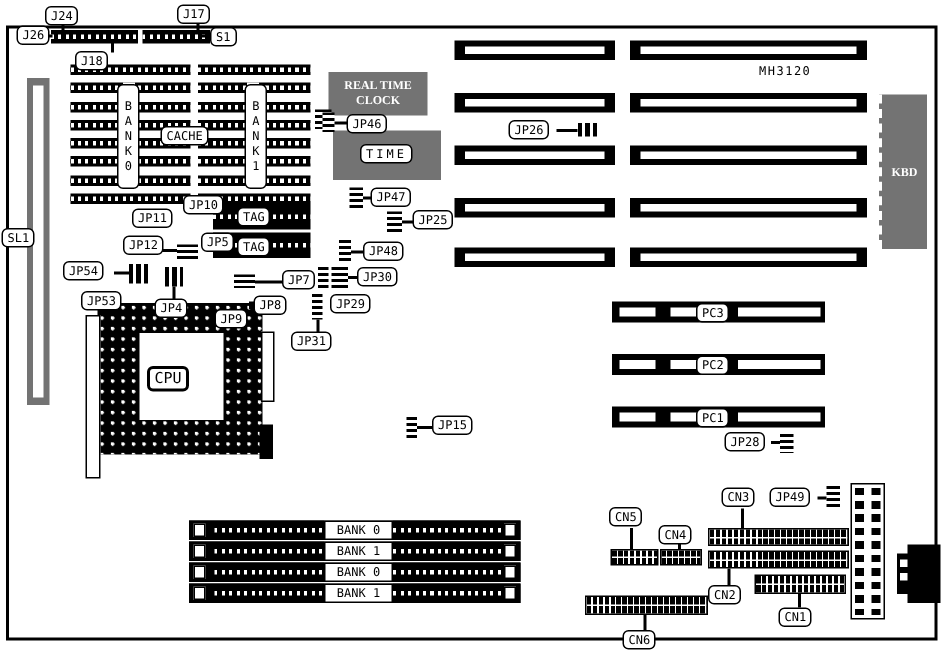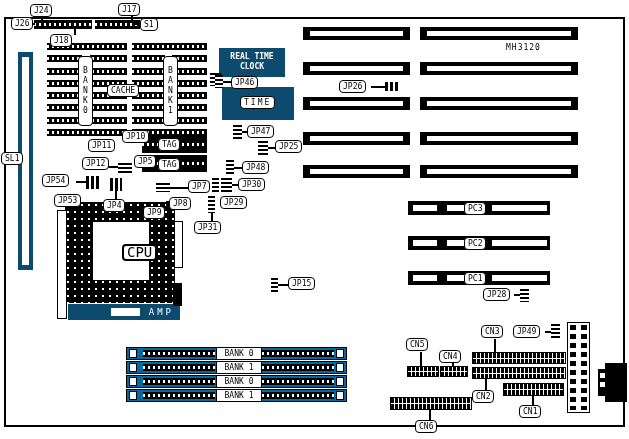--- a/index.html
+++ b/index.html
@@ -8,21 +8,21 @@
   
   .board{position:absolute;left:4px;top:17px;width:617px;height:406px;border:2px solid #000;background:#fff;}
   
   .lbl{position:absolute;background:#fff;border:1px solid #000;border-radius:4px;
        font-size:8px;line-height:11px;height:11px;padding:0 3px;white-space:nowrap;z-index:6;}
   .vlbl{position:absolute;background:#fff;border:1px solid #000;border-radius:4px;
         font-size:8px;writing-mode:vertical-rl;text-orientation:upright;
         padding:3px 1px;letter-spacing:1px;text-align:center;z-index:6;line-height:11px;}
   .plain{position:absolute;font-size:8px;letter-spacing:1px;z-index:4;background:none;border:none;}
   
-  .bbox{position:absolute;background:#0c4a6e;color:#fff;z-index:2;}
+  .bbox{position:absolute;background:#737373;color:#fff;z-index:2;font-family:Liberation Serif, serif;}
   
   .xslot{position:absolute;background:#000;z-index:2;}
   .xslot::before{content:"";position:absolute;left:7px;right:7px;top:4px;bottom:4px;background:#fff;}
   
   .chipbar{position:absolute;z-index:2;background:
      repeating-linear-gradient(90deg,#fff 0 2px,#000 2px 5px) 0 50%/100% 3px no-repeat,#000;}
   .chiprow{height:7px;background:
      repeating-linear-gradient(90deg,#fff 0 2px,#000 2px 5px) 0 50%/100% 3px no-repeat,#000;}
   .split{background:
      linear-gradient(90deg,rgba(0,0,0,0) 0 44%,#fff 44% 54%,rgba(0,0,0,0) 54% 100%) 0 0/100% 100% no-repeat,
@@ -36,21 +36,21 @@
   .outl{position:absolute;background:#fff;border:1px solid #000;z-index:2;}
   .line{position:absolute;background:#000;z-index:5;}
   
   .socket{position:absolute;background-color:#000;z-index:2;
     background-image:radial-gradient(circle at 3px 3px,#fff 1.1px,rgba(0,0,0,0) 1.4px);
     background-size:7px 7px;}
   
   .pcslot{position:absolute;background:#000;z-index:2;}
   .pcseg{position:absolute;background:#fff;}
   
-  .simm{position:absolute;width:219px;height:11px;border:1px solid #000;background:#0369a1;z-index:2;}
+  .simm{position:absolute;width:219px;height:11px;border:1px solid #000;background:#000000;z-index:2;}
   .simm-lbl{position:absolute;left:89px;top:-1px;width:44px;height:11px;border:1px solid #000;
             background:#fff;font-size:8px;line-height:11px;text-align:center;z-index:4;}
   
   .grid2{position:absolute;z-index:2;border:1px solid #000;background:
      linear-gradient(#fff,#fff) 0 50%/100% 1px no-repeat,
      repeating-linear-gradient(90deg,#000 0 3px,#fff 3px 4px);}
   
   .pwr{position:absolute;border:1px solid #000;background:#fff;z-index:2;}
   .pwr::before,.pwr::after{content:"";position:absolute;top:2px;bottom:2px;width:6px;
      background:repeating-linear-gradient(180deg,#000 0 5px,#fff 5px 9px);}
@@ -169,46 +169,45 @@
   <div class="lbl" style="left:54px;top:194px">JP53</div>
   <div class="jmpx" style="left:110px;top:178px;width:12px;height:13px"></div>
   <div class="line" style="left:115px;top:191px;width:2px;height:9px"></div>
   <div class="lbl" style="left:103px;top:199px">JP4</div>
   <div class="blk" style="left:166px;top:201px;width:6px;height:5px"></div>
   <div class="lbl" style="left:143px;top:206px">JP9</div>
   <div class="lbl" style="left:169px;top:197px">JP8</div>
 
   <div class="socket" style="left:65px;top:202px;width:110px;height:101px"></div>
   <div class="wht" style="left:93px;top:222px;width:56px;height:58px"></div>
-  <div class="lbl" style="left:122px;top:244px;font-size:14px;height:13px;line-height:13px;border-width:2px">CPU</div>
+  <div class="lbl" style="left:98px;top:244px;font-size:10px;height:13px;line-height:13px;border-width:2px">CPU</div>
   <div class="outl" style="left:57px;top:210px;width:8px;height:107px"></div>
   <div class="outl" style="left:174px;top:221px;width:7px;height:45px"></div>
   <div class="blk" style="left:173px;top:283px;width:9px;height:23px"></div>
-  <div class="bbox" style="left:68px;top:304px;width:112px;height:16px">
-    <div class="wht" style="left:43px;top:4px;width:29px;height:8px"></div>
-    <div class="amp-text">AMP</div>
-  </div>
 
   <div class="xslot" style="left:303px;top:27px;width:107px;height:13px"></div>
   <div class="xslot" style="left:303px;top:62px;width:107px;height:13px"></div>
   <div class="xslot" style="left:303px;top:97px;width:107px;height:13px"></div>
   <div class="xslot" style="left:303px;top:132px;width:107px;height:13px"></div>
   <div class="xslot" style="left:303px;top:165px;width:107px;height:13px"></div>
 
   <div class="xslot" style="left:420px;top:27px;width:158px;height:13px"></div>
   <div class="xslot" style="left:420px;top:62px;width:158px;height:13px"></div>
   <div class="xslot" style="left:420px;top:97px;width:158px;height:13px"></div>
   <div class="xslot" style="left:420px;top:132px;width:158px;height:13px"></div>
   <div class="xslot" style="left:420px;top:165px;width:158px;height:13px"></div>
   <div class="plain" style="left:506px;top:43px">MH3120</div>
 
   <div class="lbl" style="left:339px;top:80px">JP26</div>
   <div class="line" style="left:371px;top:86px;width:14px;height:2px"></div>
   <div class="jmpx" style="left:385px;top:82px;width:13px;height:9px"></div>
 
+  <div class="bbox kbd-box" style="left:586px;top:63px;width:30px;height:103px">
+    <span>KBD</span>
+  </div>
 
   <div class="pcslot" style="left:408px;top:201px;width:142px;height:14px">
     <div class="pcseg" style="left:5px;top:4px;width:24px;height:6px"></div>
     <div class="pcseg" style="left:39px;top:4px;width:21px;height:6px"></div>
     <div class="pcseg" style="left:84px;top:4px;width:55px;height:6px"></div>
   </div>
   <div class="lbl" style="left:464px;top:202px">PC3</div>
   <div class="pcslot" style="left:408px;top:236px;width:142px;height:14px">
     <div class="pcseg" style="left:5px;top:4px;width:24px;height:6px"></div>
     <div class="pcseg" style="left:39px;top:4px;width:21px;height:6px"></div>

